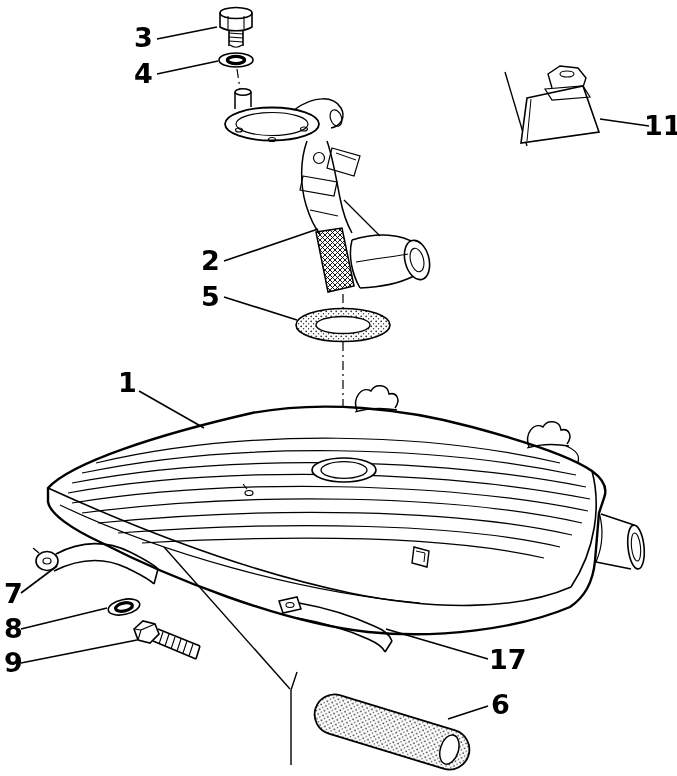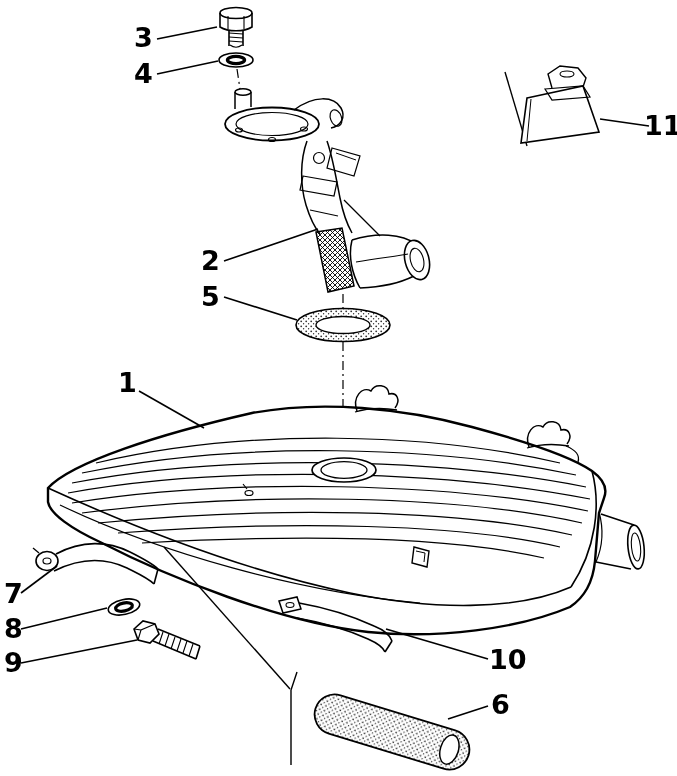--- a/index.html
+++ b/index.html
@@ -216,16 +216,16 @@
 
   <div class="callout" style="left:118px;top:369px">1</div>
   <div class="callout" style="left:201px;top:247px">2</div>
   <div class="callout" style="left:134px;top:24px">3</div>
   <div class="callout" style="left:134px;top:60px">4</div>
   <div class="callout" style="left:201px;top:283px">5</div>
   <div class="callout" style="left:491px;top:691px">6</div>
   <div class="callout" style="left:4px;top:580px">7</div>
   <div class="callout" style="left:4px;top:615px">8</div>
   <div class="callout" style="left:4px;top:649px">9</div>
-  <div class="callout" style="left:489px;top:646px">10</div>
+  <div class="callout" style="left:489px;top:646px">17</div>
   <div class="callout" style="left:644px;top:112px">11</div>
 
 </div>
 
 </body></html>

